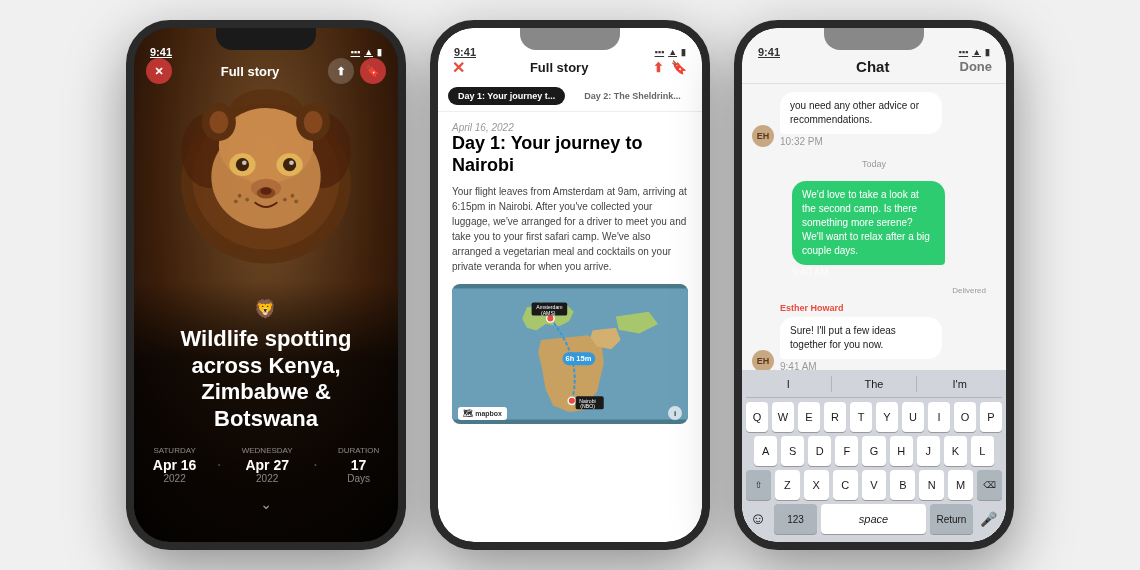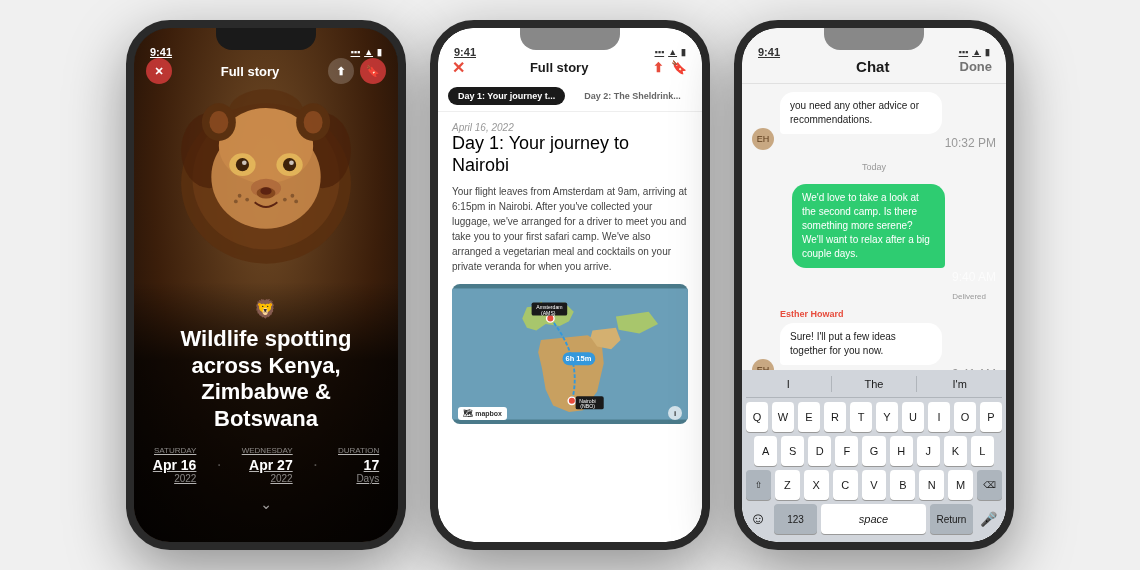--- a/index.html
+++ b/index.html
@@ -125,21 +125,21 @@
       margin-bottom: 14px;
     }
     .story-dates {
       display: flex;
       justify-content: center;
       gap: 20px;
       font-size: 9px;
       color: rgba(255,255,255,0.7);
       margin-bottom: 12px;
     }
-    .date-group { text-align: right; text-decoration: underline; }
+    .date-group { text-align: center; }
     .date-label { font-size: 8px; text-transform: uppercase; color: rgba(255,255,255,0.5); margin-bottom: 2px; }
     .date-value { font-size: 14px; font-weight: 600; color: white; }
     .date-year { font-size: 10px; color: rgba(255,255,255,0.5); }
     .chevron-down {
       font-size: 14px;
       color: rgba(255,255,255,0.6);
       margin-top: 4px;
     }
 
     
@@ -180,21 +180,21 @@
       overflow: hidden;
       height: calc(100% - 90px);
     }
     .article-date {
       font-size: 10px;
       color: #999;
       font-style: italic;
     }
     .article-title {
       font-size: 18px;
-      font-weight: 400;
+      font-weight: 700;
       margin-bottom: 8px;
       line-height: 1.2;
     }
     .article-body {
       font-size: 10px;
       color: #444;
       line-height: 1.5;
       margin-bottom: 10px;
     }
     .map-img {
@@ -253,43 +253,43 @@
     .msg-row { display: flex; align-items: flex-end; gap: 6px; }
     .msg-row.left { justify-content: flex-start; }
     .msg-row.right { justify-content: flex-end; padding-left: 40px; }
     .avatar-circle {
       width: 22px; height: 22px;
       border-radius: 50%;
       background: #c8a882;
       flex-shrink: 0;
       overflow: hidden;
       display: flex; align-items: center; justify-content: center;
-      font-size: 9px; color: #5a3a1a; font-weight: 400;
+      font-size: 9px; color: #5a3a1a; font-weight: 700;
     }
     .bubble {
       max-width: 75%;
       padding: 7px 10px;
       border-radius: 14px;
       font-size: 10px;
       line-height: 1.4;
     }
     .bubble.left {
       background: white;
       color: #1a1a1a;
       border-bottom-left-radius: 4px;
     }
     .bubble.right {
       background: #2ecc71;
       color: white;
       border-bottom-right-radius: 4px;
     }
     .bubble-time {
-      font-size: 12px;
+      font-size: 10px;
       color: rgba(255,255,255,0.7);
-      text-align: right;
+      text-align: left;
       margin-top: 2px;
     }
     .bubble-time.left-time { color: #999; }
     .delivered-text {
       text-align: right;
       font-size: 8px;
       color: #999;
       padding-right: 10px;
     }
     .today-divider {

